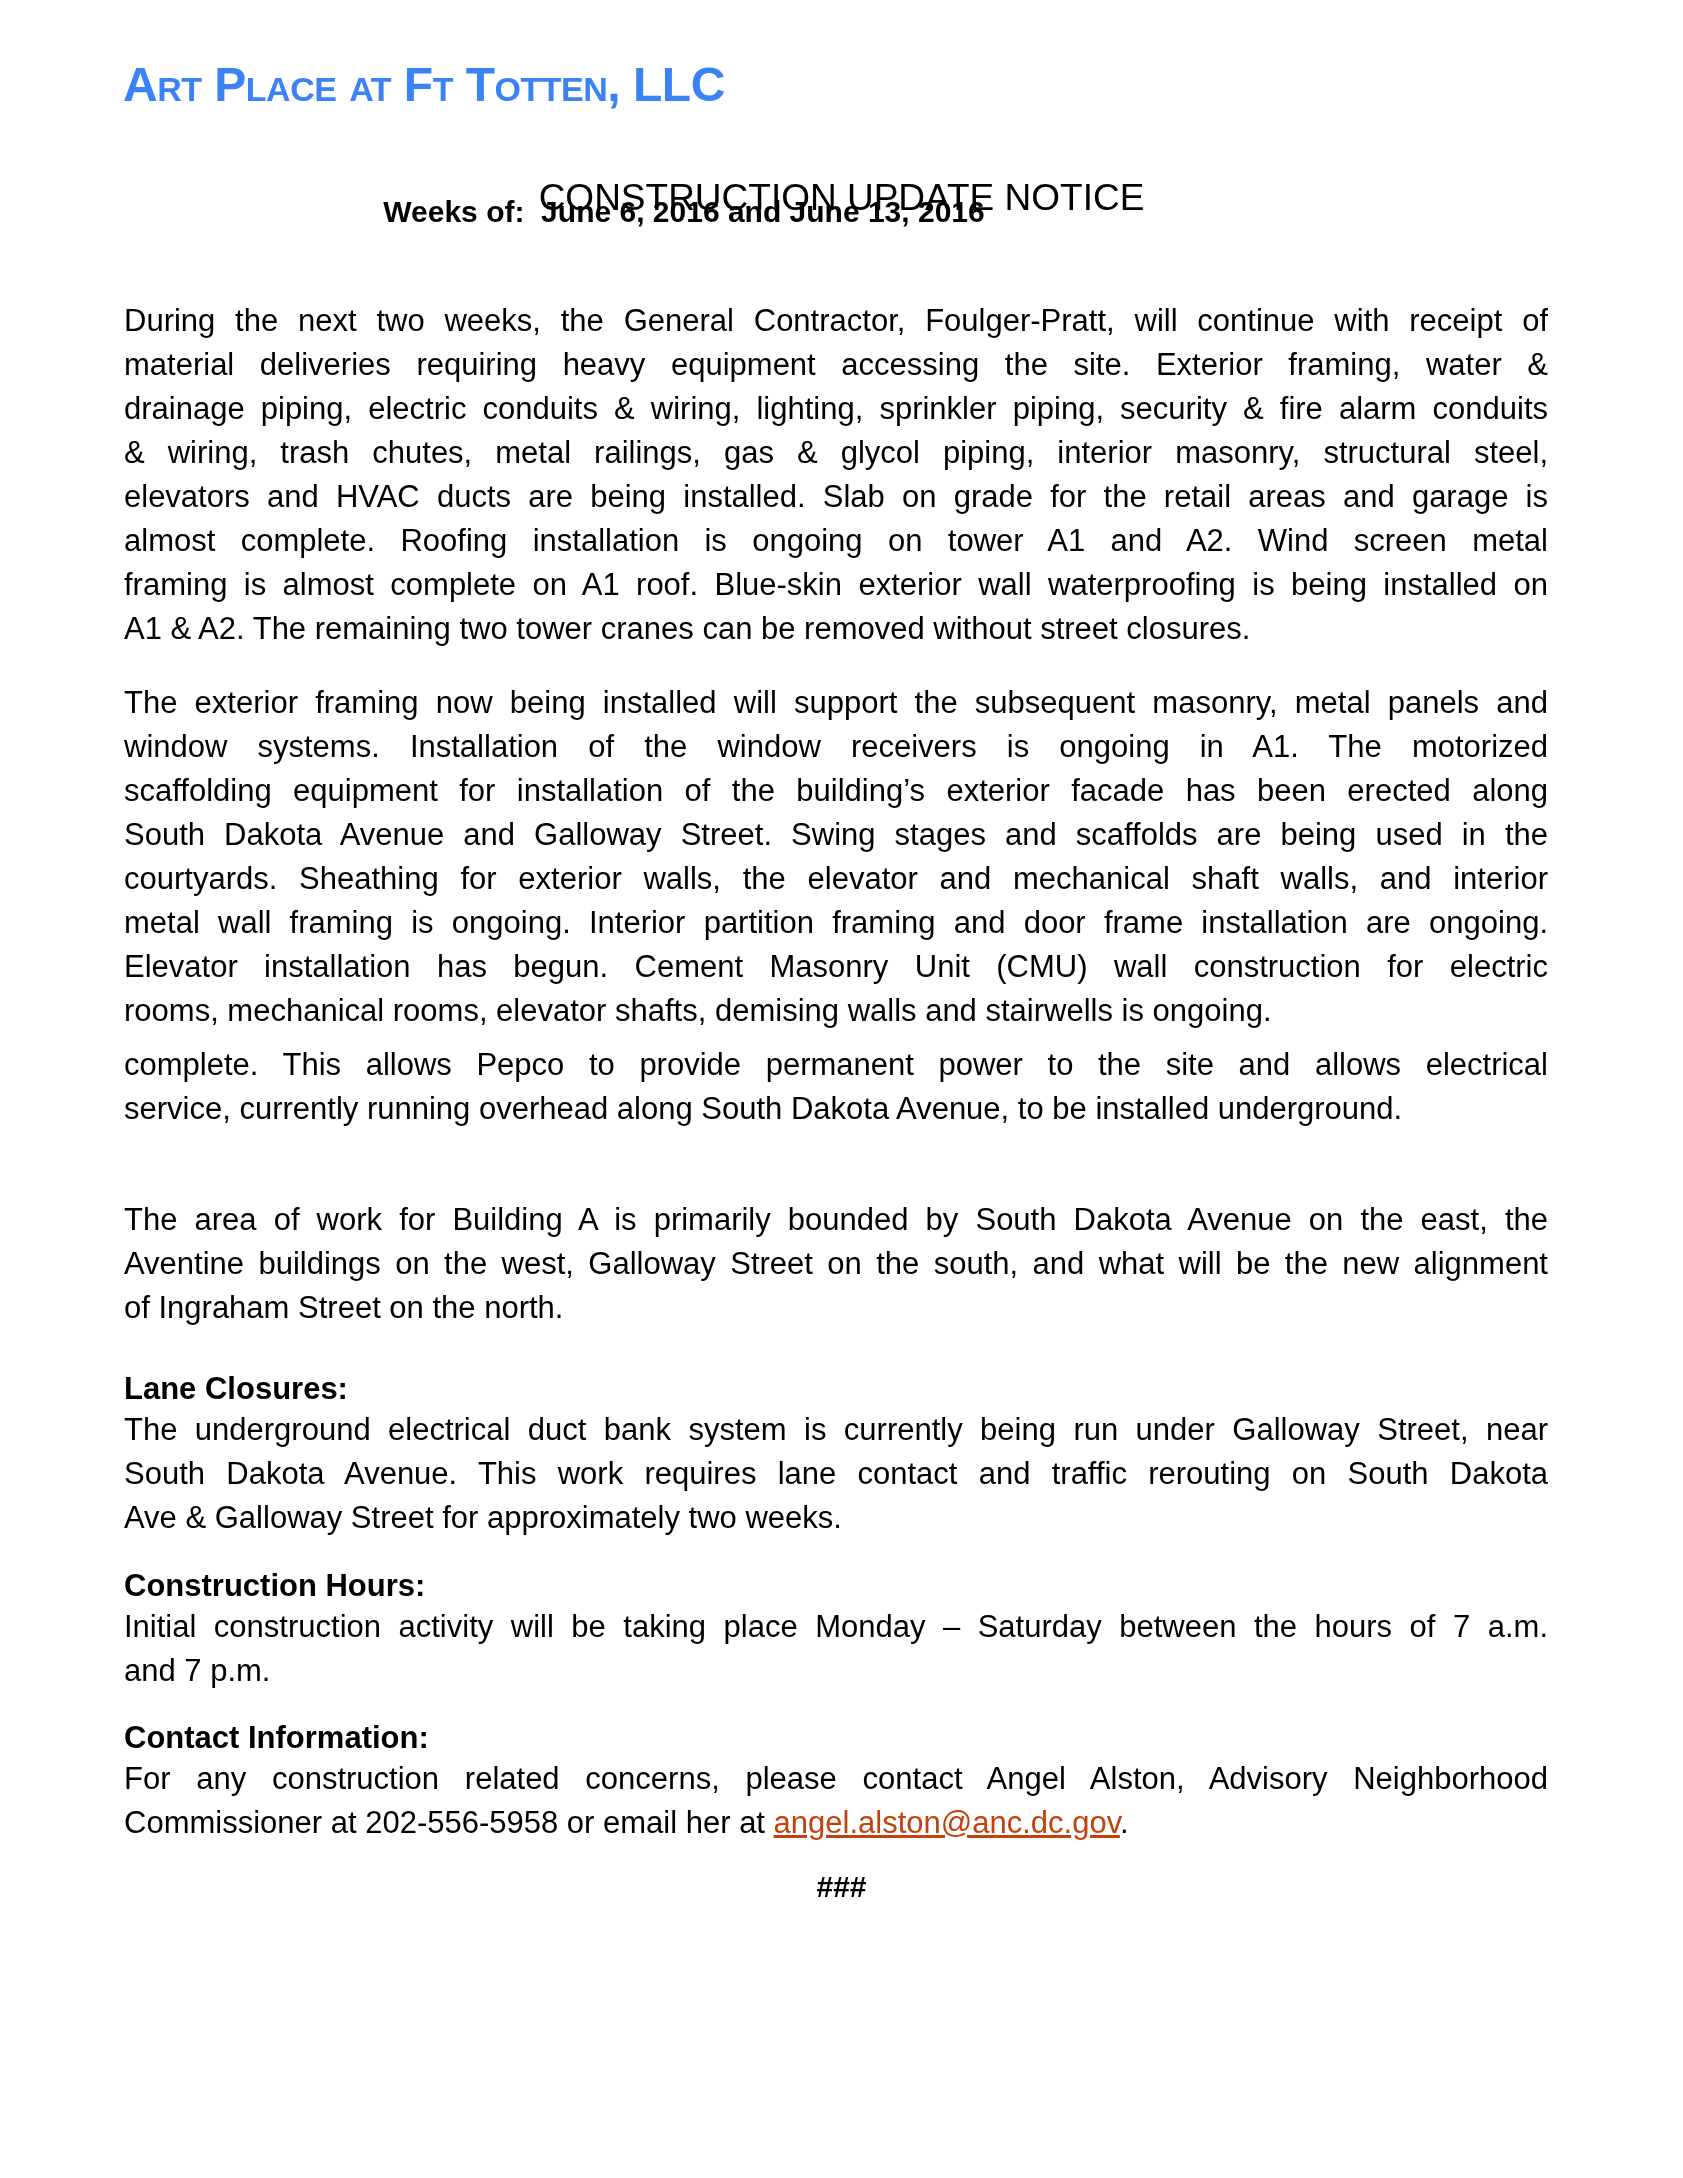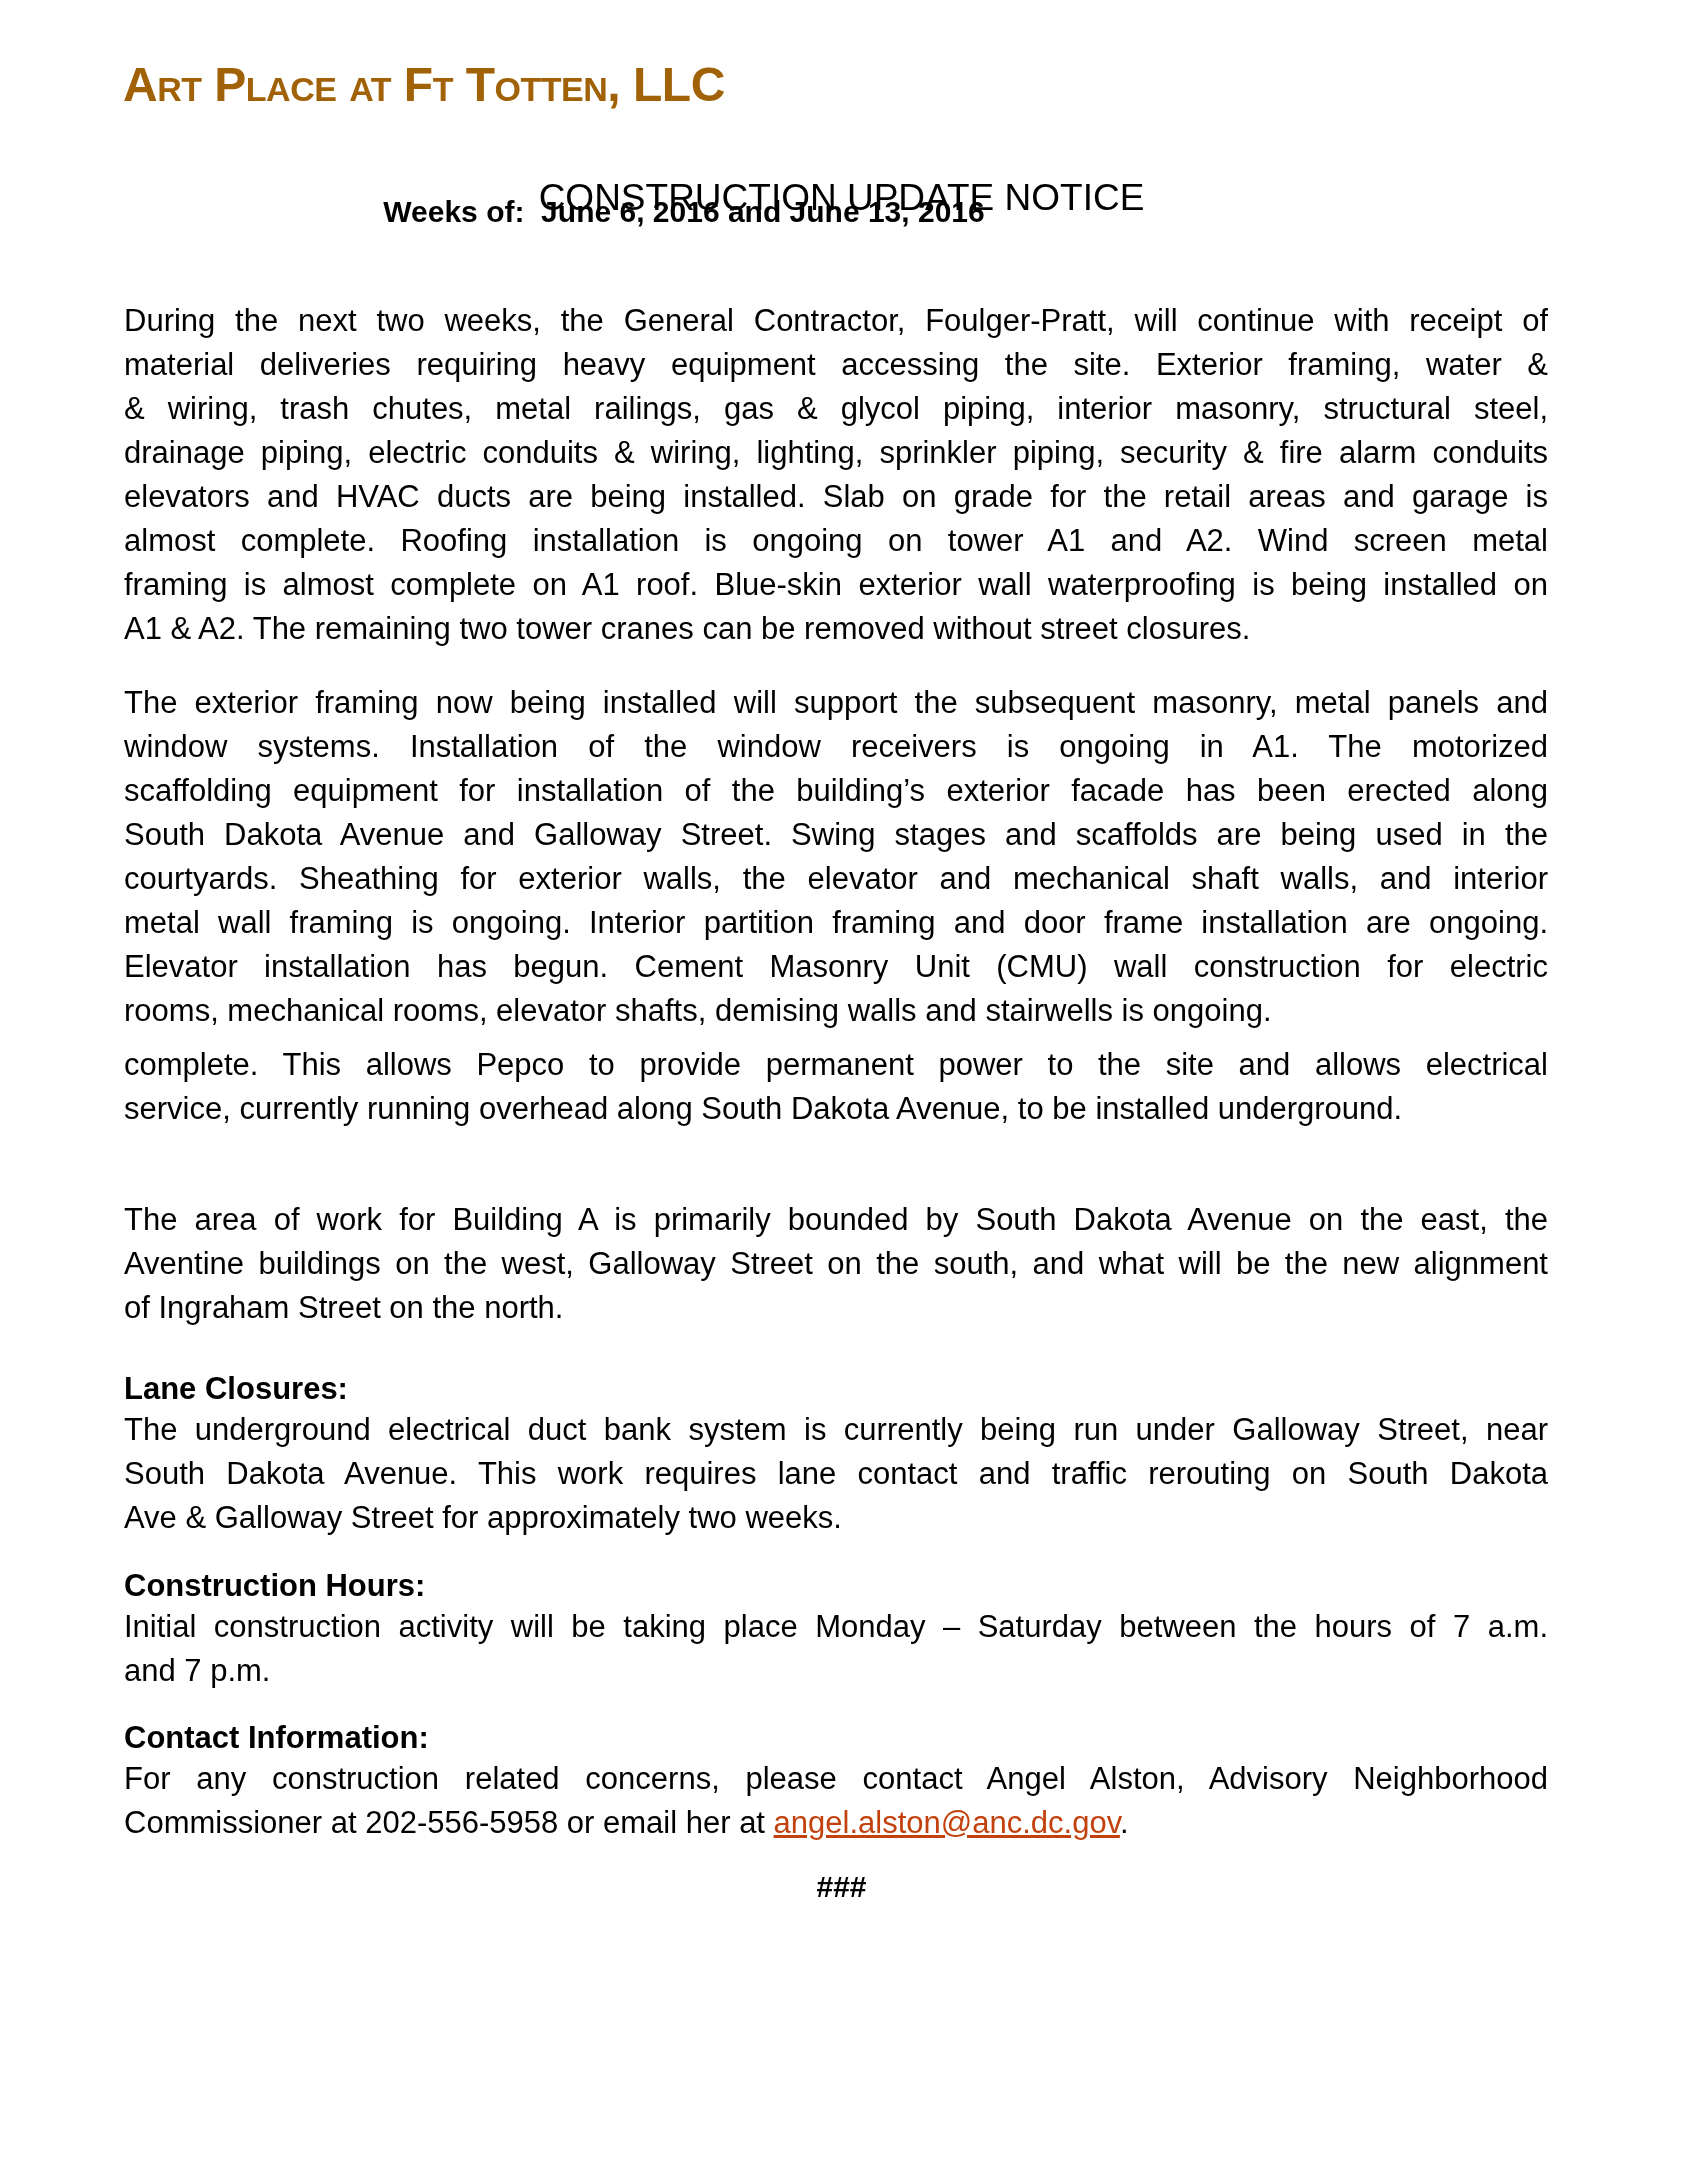--- a/index.html
+++ b/index.html
@@ -1,18 +1,18 @@
 <!DOCTYPE html>
 <html><head>
   <meta charset="utf-8">
   <style>
     html, body { margin: 0; padding: 0; background: #ffffff; }
     body { width: 1683px; height: 2178px; position: relative; overflow: hidden; font-family: "Liberation Sans", sans-serif; color: #000; }
     .page { position: absolute; left: 0; top: 0; width: 1683px; height: 2178px; background: #fff; }
-    .org-title { position: absolute; left: 123px; top: 57px; font-family: "Liberation Sans", sans-serif; font-weight: bold; color: #a16207; font-size: 48px; letter-spacing: -0.5px; white-space: nowrap; font-variant: small-caps; }
+    .org-title { position: absolute; left: 123px; top: 57px; font-family: "Liberation Sans", sans-serif; font-weight: bold; color: #3b82f6; font-size: 48px; letter-spacing: -0.5px; white-space: nowrap; font-variant: small-caps; }
     .notice-title { position: absolute; left: 0; width: 1683px; top: 150px; text-align: center; font-size: 37px; line-height: 40px; white-space: nowrap; margin-top: 28px; }
     .notice-dates { position: absolute; left: 0; width: 1368px; top: 194px; text-align: center; font-size: 30px; font-weight: bold; line-height: 36px; white-space: pre; }
     .block { position: absolute; left: 124px; width: 1424px; }
     .heading { font-size: 31px; font-weight: bold; line-height: 38px; height: 38px; white-space: nowrap; }
     .line { font-size: 31px; line-height: 44px; height: 44px; white-space: nowrap; }
     .line.j { text-align: justify; text-align-last: justify; white-space: normal; overflow: hidden; }
     .link { color: #c2410c; text-decoration: underline; }
     .end-mark { position: absolute; left: 0; width: 1683px; top: 1867px; text-align: center; font-size: 30px; font-weight: bold; line-height: 40px; }
   </style>
 </head>
@@ -20,22 +20,22 @@
 
 <div class="page">
 
   <div class="org-title">Art Place at Ft Totten, LLC</div>
   <div class="notice-title">CONSTRUCTION UPDATE NOTICE</div>
   <div class="notice-dates">Weeks of:  June 6, 2016 and June 13, 2016</div>
 
   <div class="block" style="top:299px;">
     <div class="line j">During the next two weeks, the General Contractor, Foulger-Pratt, will continue with receipt of</div>
     <div class="line j">material deliveries requiring heavy equipment accessing the site.  Exterior framing, water &amp;</div>
+    <div class="line j">drainage piping, electric conduits &amp; wiring, lighting, sprinkler piping, security &amp; fire alarm conduits</div>
     <div class="line j">&amp; wiring, trash chutes, metal railings, gas &amp; glycol piping, interior masonry, structural steel,</div>
-    <div class="line j">drainage piping, electric conduits &amp; wiring, lighting, sprinkler piping, security &amp; fire alarm conduits</div>
     <div class="line j">elevators and HVAC ducts are being installed.  Slab on grade for the retail areas and garage is</div>
     <div class="line j">almost complete.  Roofing installation is ongoing on tower A1 and A2.  Wind screen metal</div>
     <div class="line j">framing is almost complete on A1 roof.  Blue-skin exterior wall waterproofing is being installed on</div>
     <div class="line">A1 &amp; A2.  The remaining two tower cranes can be removed without street closures.</div>
   </div>
 
   <div class="block" style="top:681px;">
     <div class="line j">The exterior framing now being installed will support the subsequent masonry, metal panels and</div>
     <div class="line j">window systems.  Installation of the window receivers is ongoing in A1.  The motorized</div>
     <div class="line j">scaffolding equipment for installation of the building’s exterior facade has been erected along</div>

